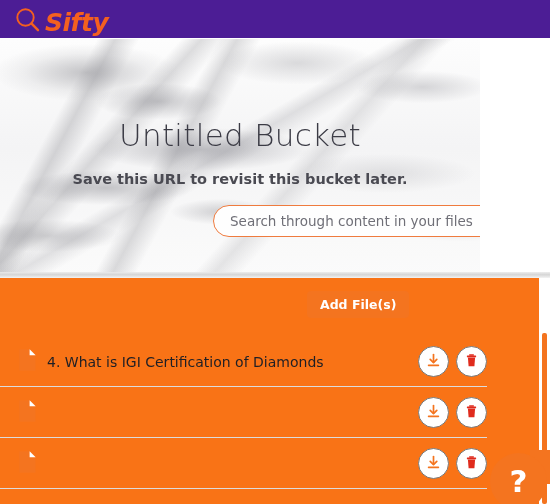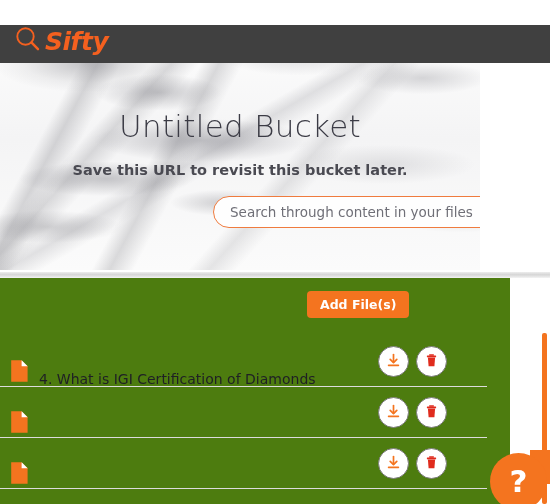--- a/index.html
+++ b/index.html
@@ -19,26 +19,25 @@
     overflow: hidden;
     background: #ffffff;
   }
 
   
   .topbar {
     position: absolute;
     top: 0; left: 0;
     width: 550px;
     height: 38px;
-    background: #404040;
-    display: flex;
-    align-items: flex-start;
+    background: #4c1d95;
+    display: flex;
+    align-items: flex-end;
     padding-left: 13px;
     z-index: 30;
-    margin-top: 25px;
   }
   .logo {
     display: flex;
     align-items: center;
     gap: 2px;
     cursor: pointer;
   }
   .logo-icon { display: block; }
   .logo-text {
     color: #f4601f;
@@ -46,21 +45,21 @@
     font-weight: bold;
     font-style: italic;
     letter-spacing: -0.5px;
     line-height: 1;
     font-family: "DejaVu Sans", sans-serif;
   }
 
   
   .hero {
     position: absolute;
-    top: 30px; left: 0;
+    top: 39px; left: 0;
     width: 480px;
     height: 240px;
     overflow: hidden;
   }
   .hero-bg {
     position: absolute;
     inset: 0;
     background-color: #f3f3f3;
     background-image:
       radial-gradient(ellipse 130px 40px at 18% 14%, rgba(130,130,136,0.46) 0%, rgba(150,150,155,0.12) 48%, rgba(255,255,255,0) 72%),
@@ -148,23 +147,23 @@
     top: 272px; left: 0;
     width: 550px; height: 6px;
     background: linear-gradient(180deg, rgba(235,235,235,0.9) 0%, rgba(214,214,214,1) 45%, rgba(243,243,243,1) 100%);
     z-index: 4;
   }
 
   
   .content {
     position: absolute;
     top: 278px; left: 0;
-    width: 510px;
+    width: 550px;
     height: 226px;
-    background: #4d7c0f;
+    background: #f97316;
   }
   .addrow {
     position: relative;
     height: 58px;
   }
   .add-btn {
     position: absolute;
     left: 307px;
     top: 13px;
     background: #f4741f;
@@ -179,22 +178,22 @@
     font-family: "DejaVu Sans", sans-serif;
   }
 
   .filelist {
     position: relative;
   }
   .filerow {
     position: relative;
     height: 51px;
     display: flex;
-    align-items: flex-end;
-    padding-left: 10px;
+    align-items: center;
+    padding-left: 18px;
     cursor: pointer;
   }
   .filerow::after {
     content: "";
     position: absolute;
     left: 0; bottom: 0;
     width: 487px;
     height: 1px;
     background: #dcdcdc;
   }

